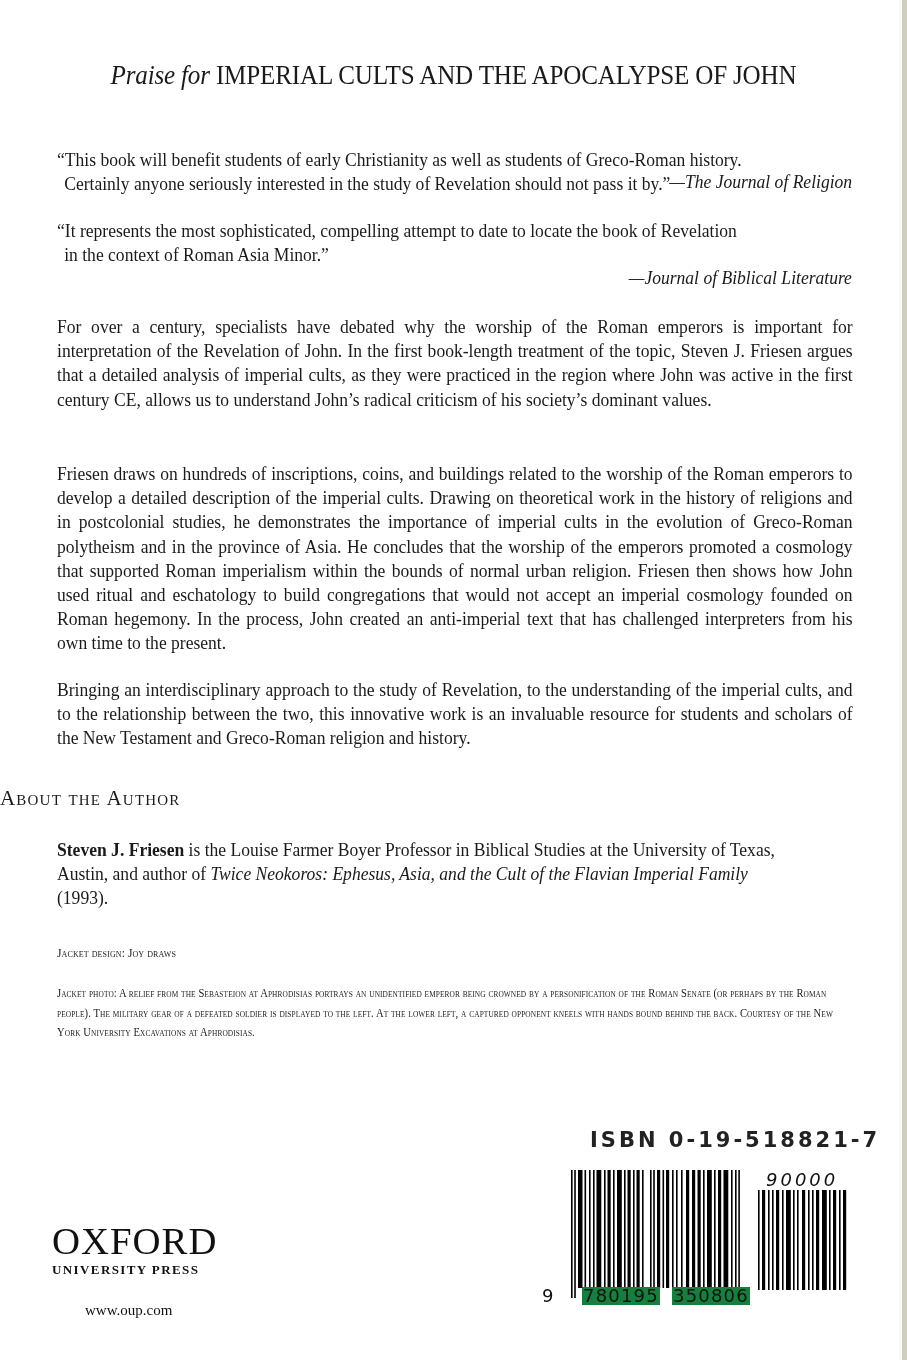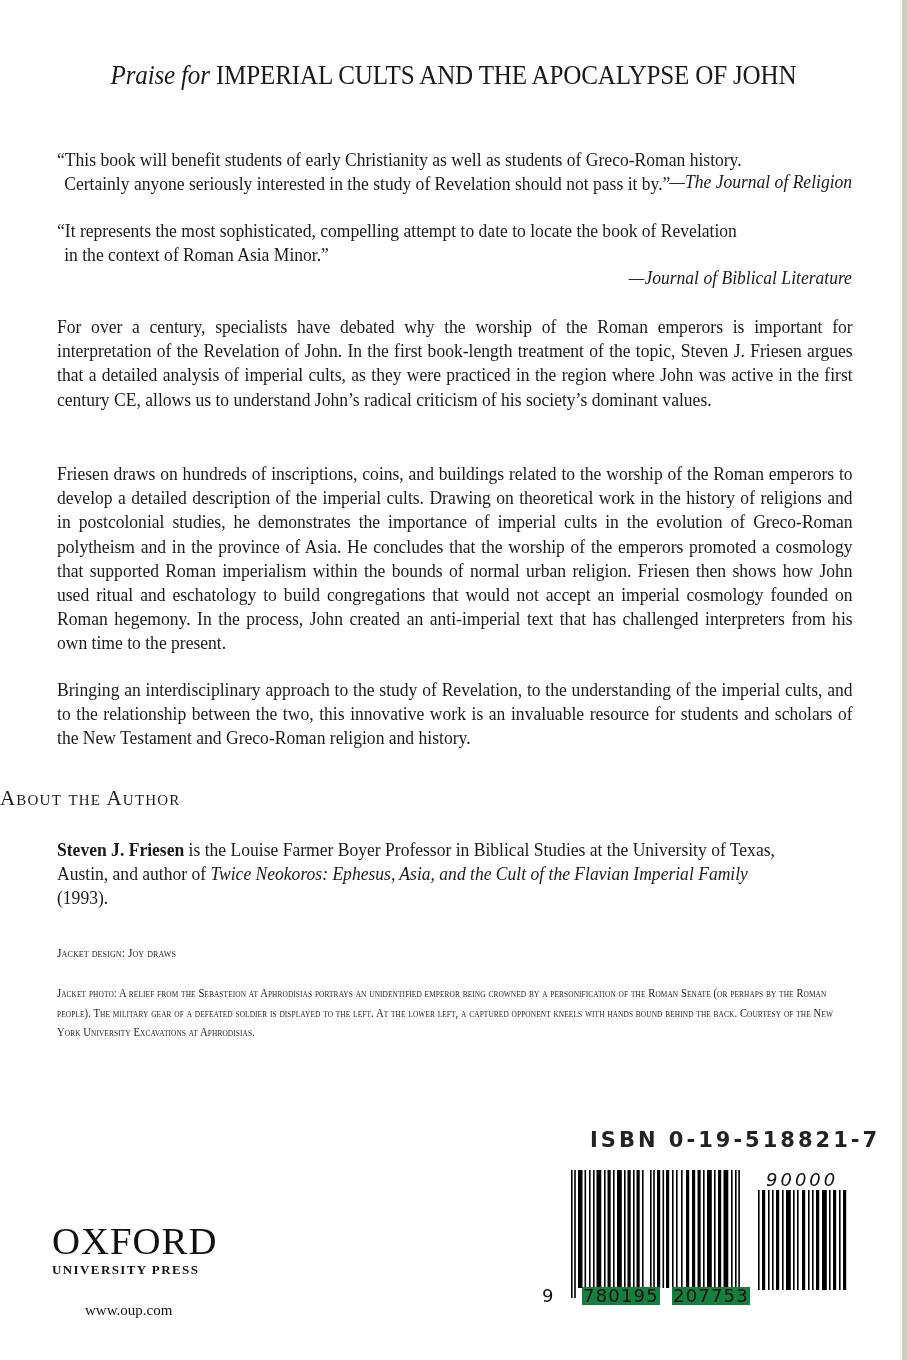--- a/index.html
+++ b/index.html
@@ -187,20 +187,20 @@
     <rect x="64" y="0" width="4.8" height="100"></rect>
     <rect x="71" y="0" width="1.6" height="100"></rect>
     <rect x="75" y="0" width="3.2" height="100"></rect>
     <rect x="81" y="0" width="1.6" height="100"></rect>
     <rect x="85" y="0" width="3.2" height="100"></rect>
   </g>
 </svg>
 
 <div class="bc-digit bc-lead">9</div>
 <div class="bc-digit bc-left">780195</div>
-<div class="bc-digit bc-right">207753</div>
+<div class="bc-digit bc-right">350806</div>
 <div class="bc-digit bc-addon-digits">90000</div>
 
 <div class="oxford">
   <div class="ox-name">OXFORD</div>
   <div class="ox-press">UNIVERSITY PRESS</div>
   <div class="ox-url">www.oup.com</div>
 </div>
 
 </body></html>

